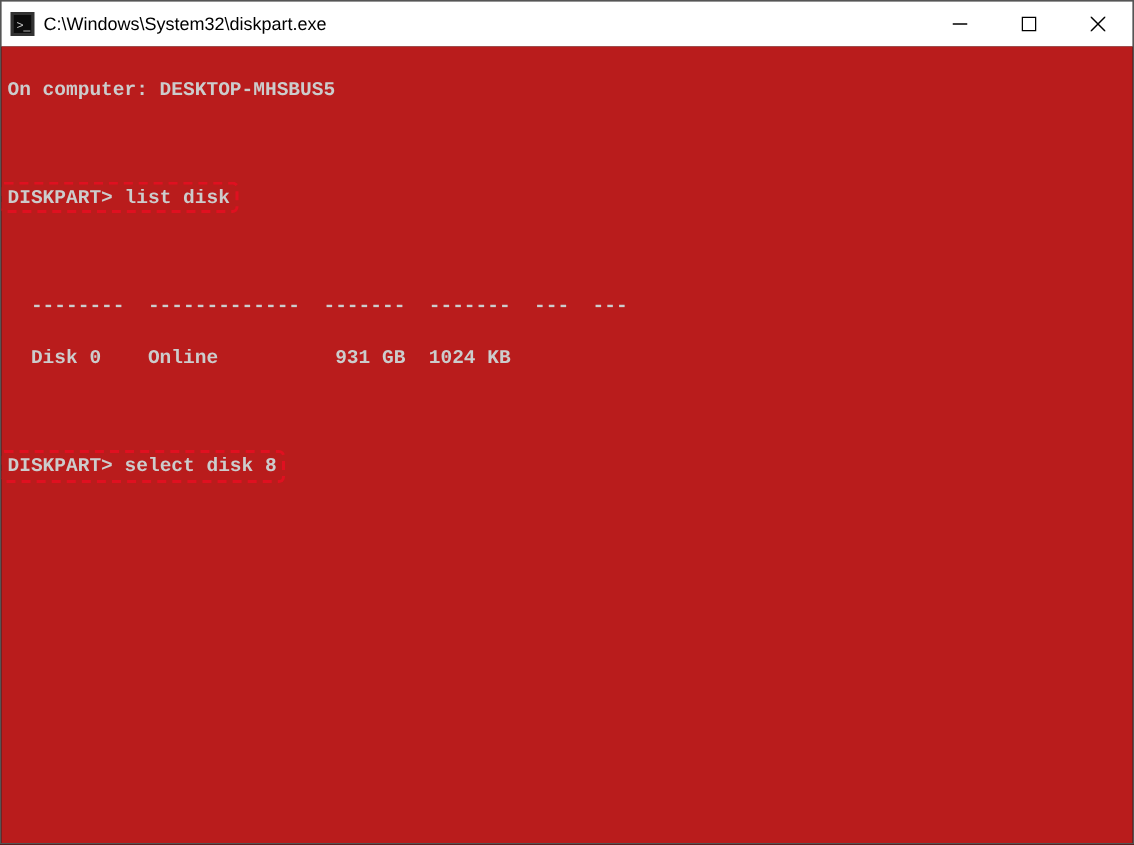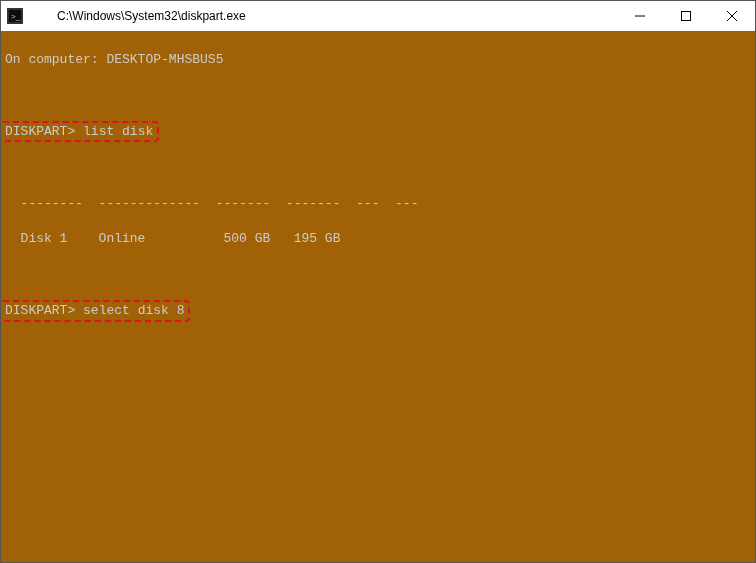--- a/index.html
+++ b/index.html
@@ -30,42 +30,43 @@
     .title-icon {
       width: 16px;
       height: 16px;
       margin: 0 6px;
       background: #333;
       display: flex;
       align-items: center;
       justify-content: center;
     }
     .title-icon svg { width: 12px; height: 12px; }
-    .title-text { flex: 1; margin-left: 28px; }
+    .title-text { flex: 1; }
     .win-controls { display: flex; height: 100%; }
     .win-btn {
       width: 46px;
       height: 100%;
       display: flex;
       align-items: center;
       justify-content: center;
       font-family: 'Segoe UI', sans-serif;
       font-size: 10px;
       cursor: pointer;
     }
     .win-btn svg { width: 10px; height: 10px; }
     .terminal {
       flex: 1;
-      background: #a16207;
+      background: #b91c1c;
       color: #ccc;
       padding: 2px 4px;
       white-space: pre;
       line-height: 1.35;
       overflow: hidden;
       position: relative;
+      font-weight: bold;
     }
     .line { display: block; }
     .hl {
       display: inline-block;
       border: 2px dashed #e01020;
       border-radius: 4px;
       padding: 0 4px;
       margin-left: -6px;
     }
     .prompt { color: #ccc; }
@@ -101,21 +102,21 @@
       </div>
     </div>
   </div>
 
   <div class="terminal">
 <span class="line">On computer: DESKTOP-MHSBUS5</span>
 <span class="line"> </span>
 <span class="line"><span class="hl"><span class="prompt">DISKPART&gt;</span> <span>list disk</span></span></span>
 <span class="line"> </span>
 <span class="line">  --------  -------------  -------  -------  ---  ---</span>
-<span class="line">  Disk 1    Online          500 GB   195 GB</span>
+<span class="line">  Disk 0    Online          931 GB  1024 KB</span>
 <span class="line"> </span>
 <span class="line"><span class="hl"><span class="prompt">DISKPART&gt;</span> <span>select disk 8</span></span></span>
 <span class="line"> </span>
 <span class="line"> </span>
 <span class="line"> </span>
 
 
 
 
 

